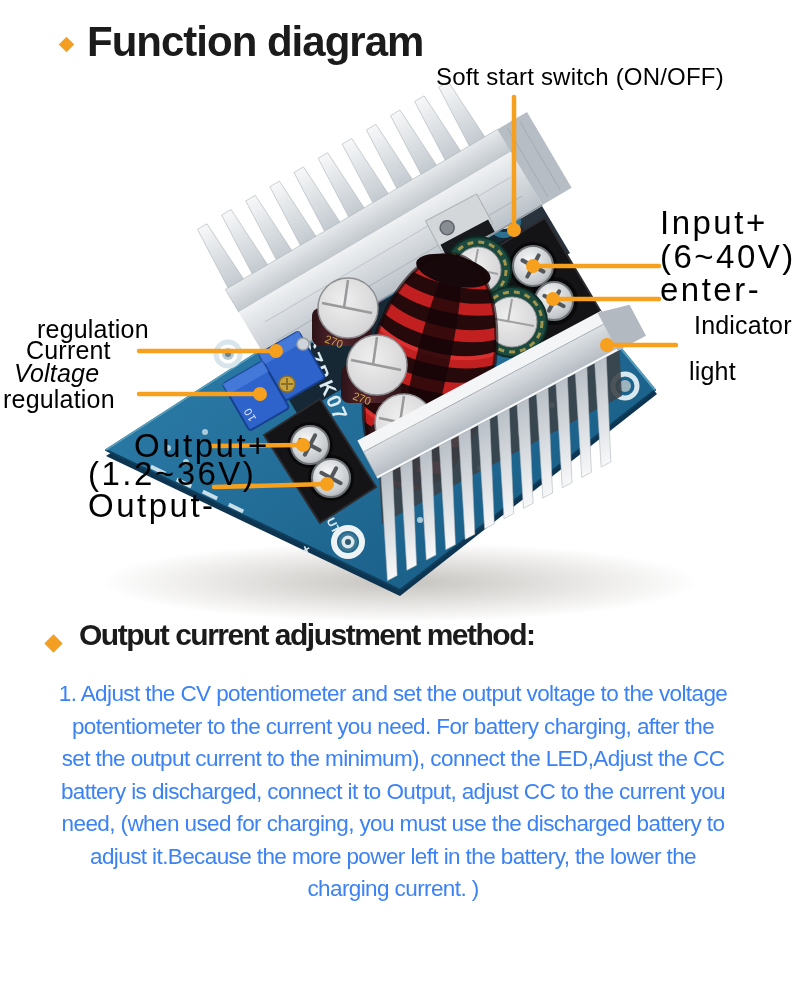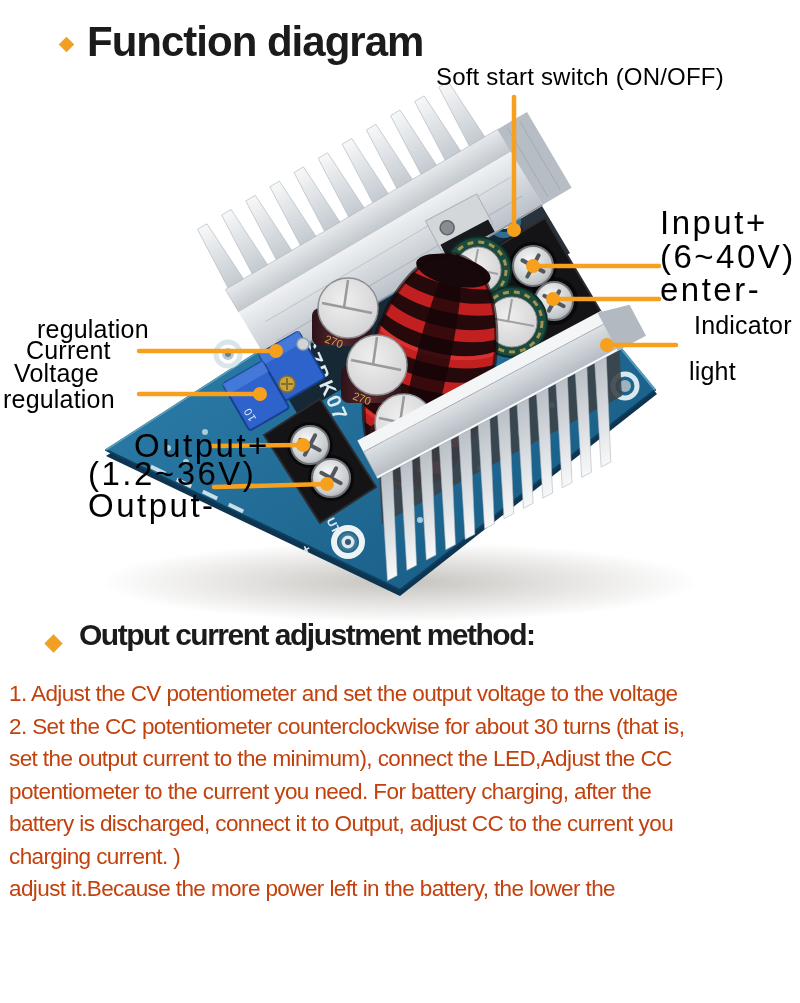--- a/index.html
+++ b/index.html
@@ -30,28 +30,28 @@
   }
   .lbl-io{font-size:33px;letter-spacing:2.5px;}
   .soft{left:436px;top:64px;font-size:24px;}
   .inp1{left:660px;top:205px;}
   .inp2{left:660px;top:239px;}
   .inp3{left:660px;top:272px;}
   .ind1{left:678px;top:312px;margin-left:16px;}
   .ind2{left:689px;top:358px;}
   .cur1{left:26px;top:289px;margin-top:48px;}
   .cur2{left:37px;top:316px;}
-  .vol1{left:14px;top:360px;}
+  .vol1{left:14px;top:360px;font-style:italic;}
   .vol2{left:3px;top:386px;}
   .out1{left:88px;top:428px;margin-left:46px;}
   .out2{left:88px;top:456px;}
   .out3{left:88px;top:488px;text-align:center;}
   
   .instructions{
-    position:absolute;left:9px;top:678px;width:784px;color:#c2410c;
+    position:absolute;left:1px;top:678px;width:784px;color:#3b82f6;text-align:center;
   }
   .instructions .line{
     font-size:22.5px;line-height:32.5px;letter-spacing:-0.6px;white-space:nowrap;
   }
   svg{display:block;}
 </style>
 </head>
 <body>
 
 <svg class="abs" style="left:0;top:0" width="800" height="630" viewBox="0 0 800 630">
@@ -392,19 +392,19 @@
 
 <div class="lbl lbl-io out1">Output+</div>
 <div class="lbl lbl-io out2">(1.2~36V)</div>
 <div class="lbl lbl-io out3">Output-</div>
 
 <div class="bullet b2"></div>
 <div class="title title2">Output current adjustment method:</div>
 
 <div class="instructions">
   <div class="line">1. Adjust the CV potentiometer and set the output voltage to the voltage</div>
-  <div class="line">2. Set the CC potentiometer counterclockwise for about 30 turns (that is,</div>
+  <div class="line">potentiometer to the current you need. For battery charging, after the</div>
   <div class="line">set the output current to the minimum), connect the LED,Adjust the CC</div>
-  <div class="line">potentiometer to the current you need. For battery charging, after the</div>
   <div class="line">battery is discharged, connect it to Output, adjust CC to the current you</div>
+  <div class="line">need, (when used for charging, you must use the discharged battery to</div>
+  <div class="line">adjust it.Because the more power left in the battery, the lower the</div>
   <div class="line">charging current. )</div>
-  <div class="line">adjust it.Because the more power left in the battery, the lower the</div>
 </div>
 
 </body></html>

